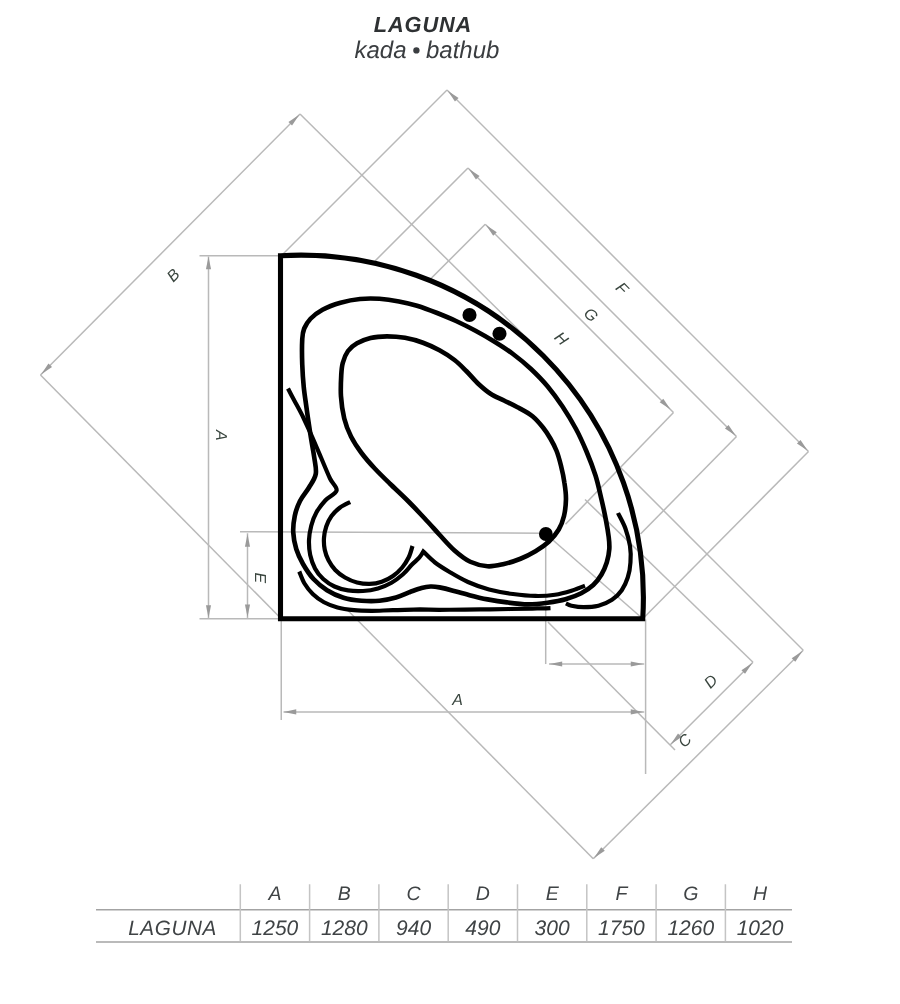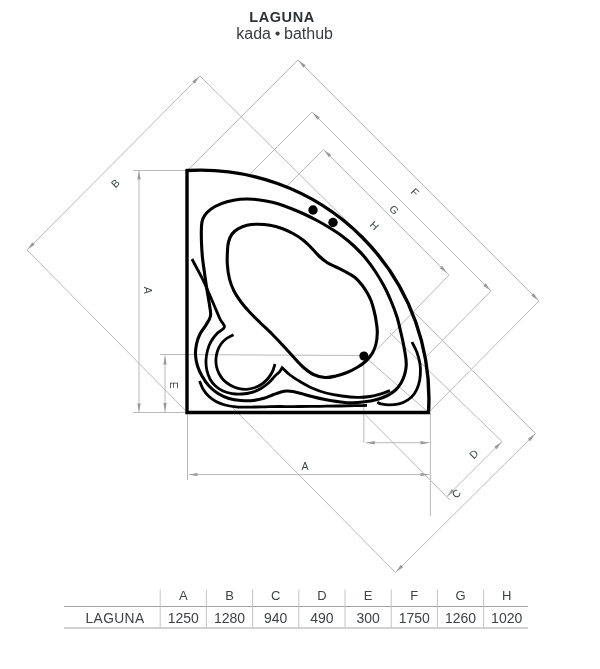--- a/index.html
+++ b/index.html
@@ -1,16 +1,16 @@
 <!DOCTYPE html>
 <html><head>
 <meta charset="utf-8">
 <style>
   html,body{margin:0;padding:0;background:#ffffff;}
-  .page{width:600px;height:669px;position:relative;font-family:"Liberation Sans",sans-serif;}
+  .page{width:600px;height:669px;position:relative;font-family:"Liberation Sans",sans-serif;font-style:italic;}
   svg{position:absolute;top:0;left:0;}
   text{font-family:"Liberation Sans",sans-serif;}
 </style>
 </head>
 <body>
 <div class="page">
 <svg width="600" height="669" viewBox="0 0 600 669">
 
   <text x="282" y="21.5" text-anchor="middle" font-size="14.5" font-weight="bold" fill="#2e3133" letter-spacing="0.6">LAGUNA</text>
 

